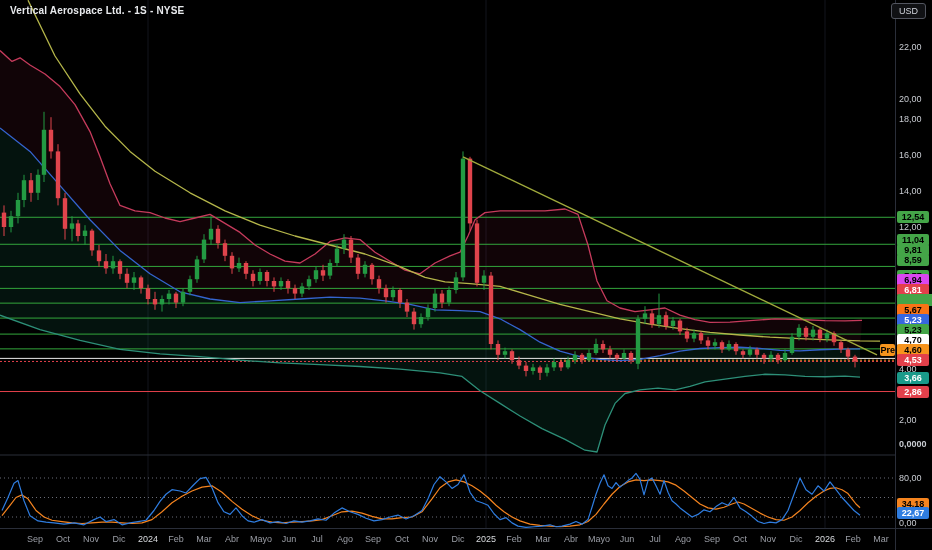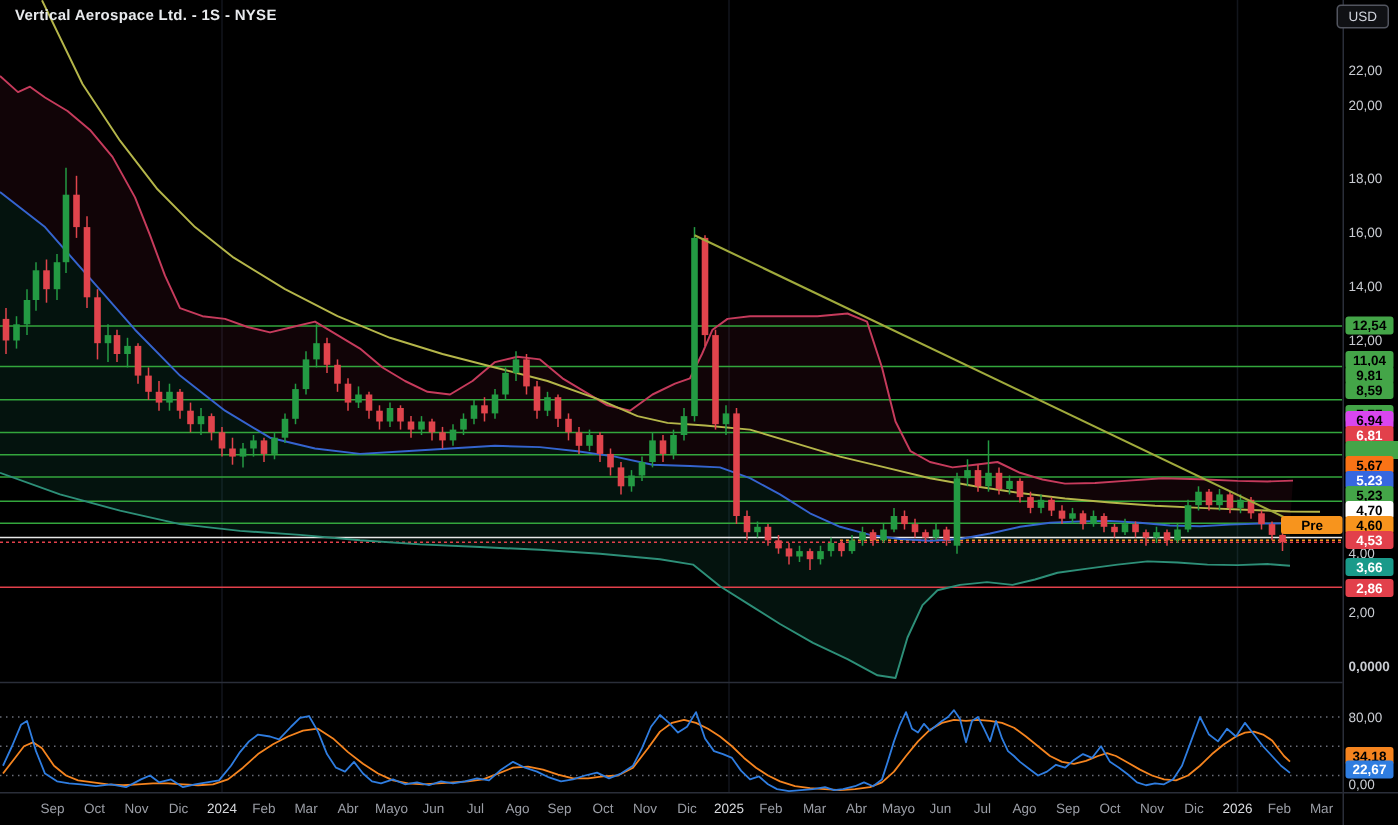--- a/index.html
+++ b/index.html
@@ -10,21 +10,21 @@
        color:#e8eaed;letter-spacing:.2px;z-index:30;}
   #usd-btn{position:absolute;right:6px;top:3px;background:#101114;border:1px solid #52555f;
        border-radius:3px;color:#d1d4dc;font-size:9px;font-family:"Liberation Sans",sans-serif;
        padding:2px 7px;z-index:40;cursor:pointer;}
   #price-axis{position:absolute;left:895px;top:0;width:37px;height:528px;background:#000;
        border-left:1px solid #2a2e39;z-index:20;}
   .axis-label{position:absolute;left:3px;transform:translateY(-50%);font-size:9px;color:#c9ccd2;white-space:nowrap;}
   .axis-badge{position:absolute;left:1px;transform:translateY(-50%);font-size:9px;font-weight:bold;
        padding:1px 3px;border-radius:2px;white-space:nowrap;min-width:26px;text-align:center;}
   .pre-tag{position:absolute;right:38px;transform:translateY(-50%);font-size:9px;font-weight:bold;
-       padding:1px 13px;border-radius:2px;z-index:25;}
+       padding:1px 0;border-radius:2px;z-index:25;}
   #time-axis{position:absolute;left:0;top:528px;width:932px;height:22px;background:#000;
        border-top:1px solid #2a2e39;z-index:20;}
   .time-label{position:absolute;top:5px;transform:translateX(-50%);font-size:9px;color:#9b9ea6;}
   .time-label.year{color:#d8dade;}
   #axis-corner{position:absolute;left:895px;top:528px;width:37px;height:22px;background:#000;
        border-left:1px solid #2a2e39;border-top:1px solid #2a2e39;z-index:21;}
 </style>
 </head>
 <body>
 
@@ -311,27 +311,27 @@
       <line x1="0" y1="478" x2="895" y2="478" stroke="#6a6d78" stroke-width="1" stroke-dasharray="1,3"></line>
       <line x1="0" y1="497.5" x2="895" y2="497.5" stroke="#6a6d78" stroke-width="1" stroke-dasharray="1,3"></line>
       <line x1="0" y1="517" x2="895" y2="517" stroke="#6a6d78" stroke-width="1" stroke-dasharray="1,3"></line>
       <polyline points="2,515.7 10,505.3 16,497.5 22,494.9 28,498.8 36,510.5 44,517 52,520.25 62,521.55 72,522.85 82,523.5 92,522.85 102,522.2 112,522.2 122,522.85 132,523.5 142,522.85 152,519.6 162,511.8 172,502.7 182,496.2 192,491 202,487.1 212,485.8 222,492.3 232,501.4 242,509.2 252,515.7 262,520.25 272,522.2 282,522.85 292,522.2 302,521.55 312,520.9 322,519.6 332,515.7 342,511.8 352,511.15 362,513.1 372,516.35 382,518.95 392,518.95 402,517.65 412,517 422,511.8 432,498.8 440,487.75 448,481.9 456,479.95 464,481.9 472,485.8 480,491 488,497.5 496,505.3 504,511.8 512,517 520,520.9 530,524.15 540,525.45 550,526.1 560,526.75 570,526.1 580,524.8 588,521.55 596,514.4 604,504 612,494.25 620,486.45 628,481.9 636,479.95 644,480.6 652,479.95 660,480.6 668,481.9 676,485.15 684,491 692,497.5 700,504 708,507.9 716,509.2 724,507.25 732,504 738,502.05 744,504 752,508.55 760,513.1 768,517 776,519.6 784,520.25 792,517 800,510.5 808,502.7 816,496.2 824,491 830,488.4 836,487.75 842,489.7 848,493.6 852,498.8 856,504 860,507.783" fill="none" stroke="#f5841f" stroke-width="1.2" clip-path="url(#oscClip)" stroke-linejoin="round"></polyline>
       <polyline points="2,510.5 8,497.5 14,483.2 18,480.6 24,500.75 30,515.7 38,520.9 46,522.2 54,522.85 64,524.15 74,522.85 84,524.8 94,519.6 100,517 106,521.55 114,519.6 122,524.8 130,522.85 138,521.55 146,520.25 154,510.5 160,501.4 166,494.25 172,489.7 180,491 186,492.95 194,484.5 200,478.65 206,477.35 212,487.75 218,502.7 224,511.8 230,514.4 236,507.9 242,515.7 248,520.9 254,522.2 262,519.6 270,522.85 278,521.55 286,523.5 294,520.9 302,522.2 310,520.9 318,518.95 326,520.25 334,513.1 342,507.9 350,511.8 358,514.4 366,518.3 374,520.9 382,519.6 390,517 398,515.05 406,518.95 414,515.7 422,510.5 428,498.8 434,484.5 440,476.7 446,481.9 452,488.4 458,484.5 464,474.75 470,492.3 476,500.75 482,502.7 488,505.3 494,513.75 500,519.6 506,517.65 512,522.85 518,526.1 526,527.4 534,526.75 542,526.1 550,524.8 556,526.75 562,526.1 570,524.15 576,521.55 582,524.15 588,519.6 592,507.25 596,494.25 600,483.2 604,474.75 608,485.8 612,488.4 616,482.55 620,487.1 624,483.85 628,480.6 632,478 636,473.45 640,479.3 644,494.9 648,480.6 652,478 656,485.8 660,494.25 664,480.6 668,492.3 672,500.75 676,504 680,507.9 686,512.45 692,517 698,514.4 704,509.85 710,511.8 716,506.6 722,502.7 728,505.3 734,497.5 740,507.9 746,511.8 752,516.35 758,521.55 764,523.5 770,522.2 776,522.85 782,519.6 788,510.5 794,494.25 800,478 806,489.7 812,494.25 818,485.8 824,491 830,481.9 836,489.7 842,497.5 848,504 854,510.5 860,515.2645" fill="none" stroke="#2f7de0" stroke-width="1.2" clip-path="url(#oscClip)" stroke-linejoin="round"></polyline>
     </svg>
   <div id="symbol-title">Vertical Aerospace Ltd. - 1S - NYSE</div>
   <button id="usd-btn">USD</button>
   <div id="price-axis">
       <div class="axis-label" style="top: 47px;">22,00</div>
-      <div class="axis-label" style="top: 70px;">20,00</div>
+      <div class="axis-label" style="top: 99px;">20,00</div>
       <div class="axis-label" style="top: 119px;">18,00</div>
       <div class="axis-label" style="top: 155px;">16,00</div>
       <div class="axis-label" style="top: 191px;">14,00</div>
       <div class="axis-label" style="top: 227px;">12,00</div>
       <div class="axis-label" style="top: 369px;">4,00</div>
-      <div class="axis-label" style="top: 408px;">2,00</div>
+      <div class="axis-label" style="top: 420px;">2,00</div>
       <div class="axis-label" style="top: 444px; font-weight: bold;">0,0000</div>
       <div class="axis-label" style="top: 478px;">80,00</div>
       <div class="axis-label" style="top: 523px;">0,00</div>
       <div class="axis-badge" style="top: 217px; background: rgb(68, 165, 72); color: rgb(0, 0, 0);">12,54</div>
       <div class="axis-badge" style="top: 240px; background: rgb(68, 165, 72); color: rgb(0, 0, 0);">11,04</div>
       <div class="axis-badge" style="top: 250px; background: rgb(68, 165, 72); color: rgb(0, 0, 0);">9,81</div>
       <div class="axis-badge" style="top: 260px; background: rgb(68, 165, 72); color: rgb(0, 0, 0);">8,59</div>
       <div class="axis-badge" style="top: 276px; background: rgb(68, 165, 72); color: rgb(0, 0, 0);">7,77</div>
       <div class="axis-badge" style="top: 280px; background: #d946ef; color: rgb(0, 0, 0);">6,94</div>
       <div class="axis-badge" style="top: 290px; background: rgb(226, 64, 75); color: rgb(255, 255, 255);">6,81</div>

